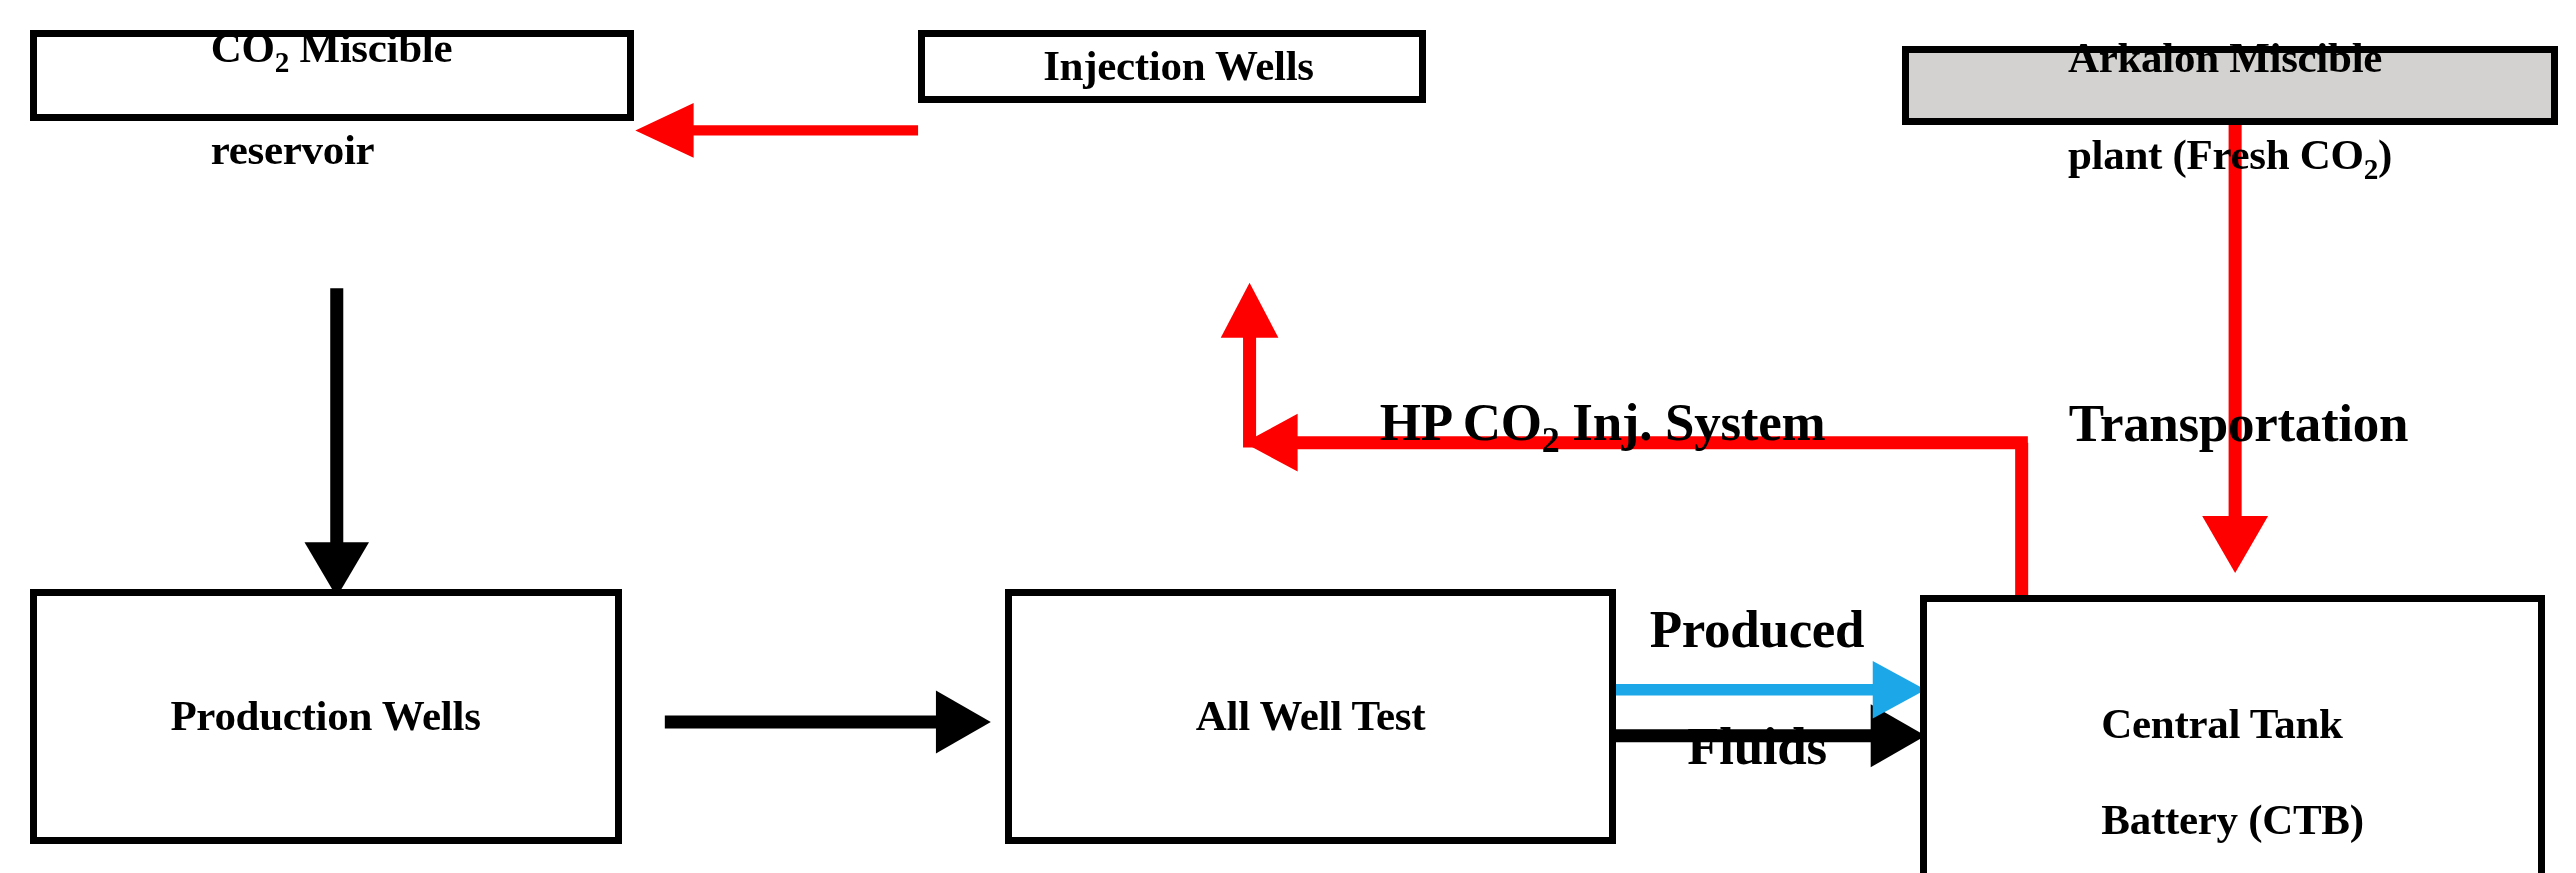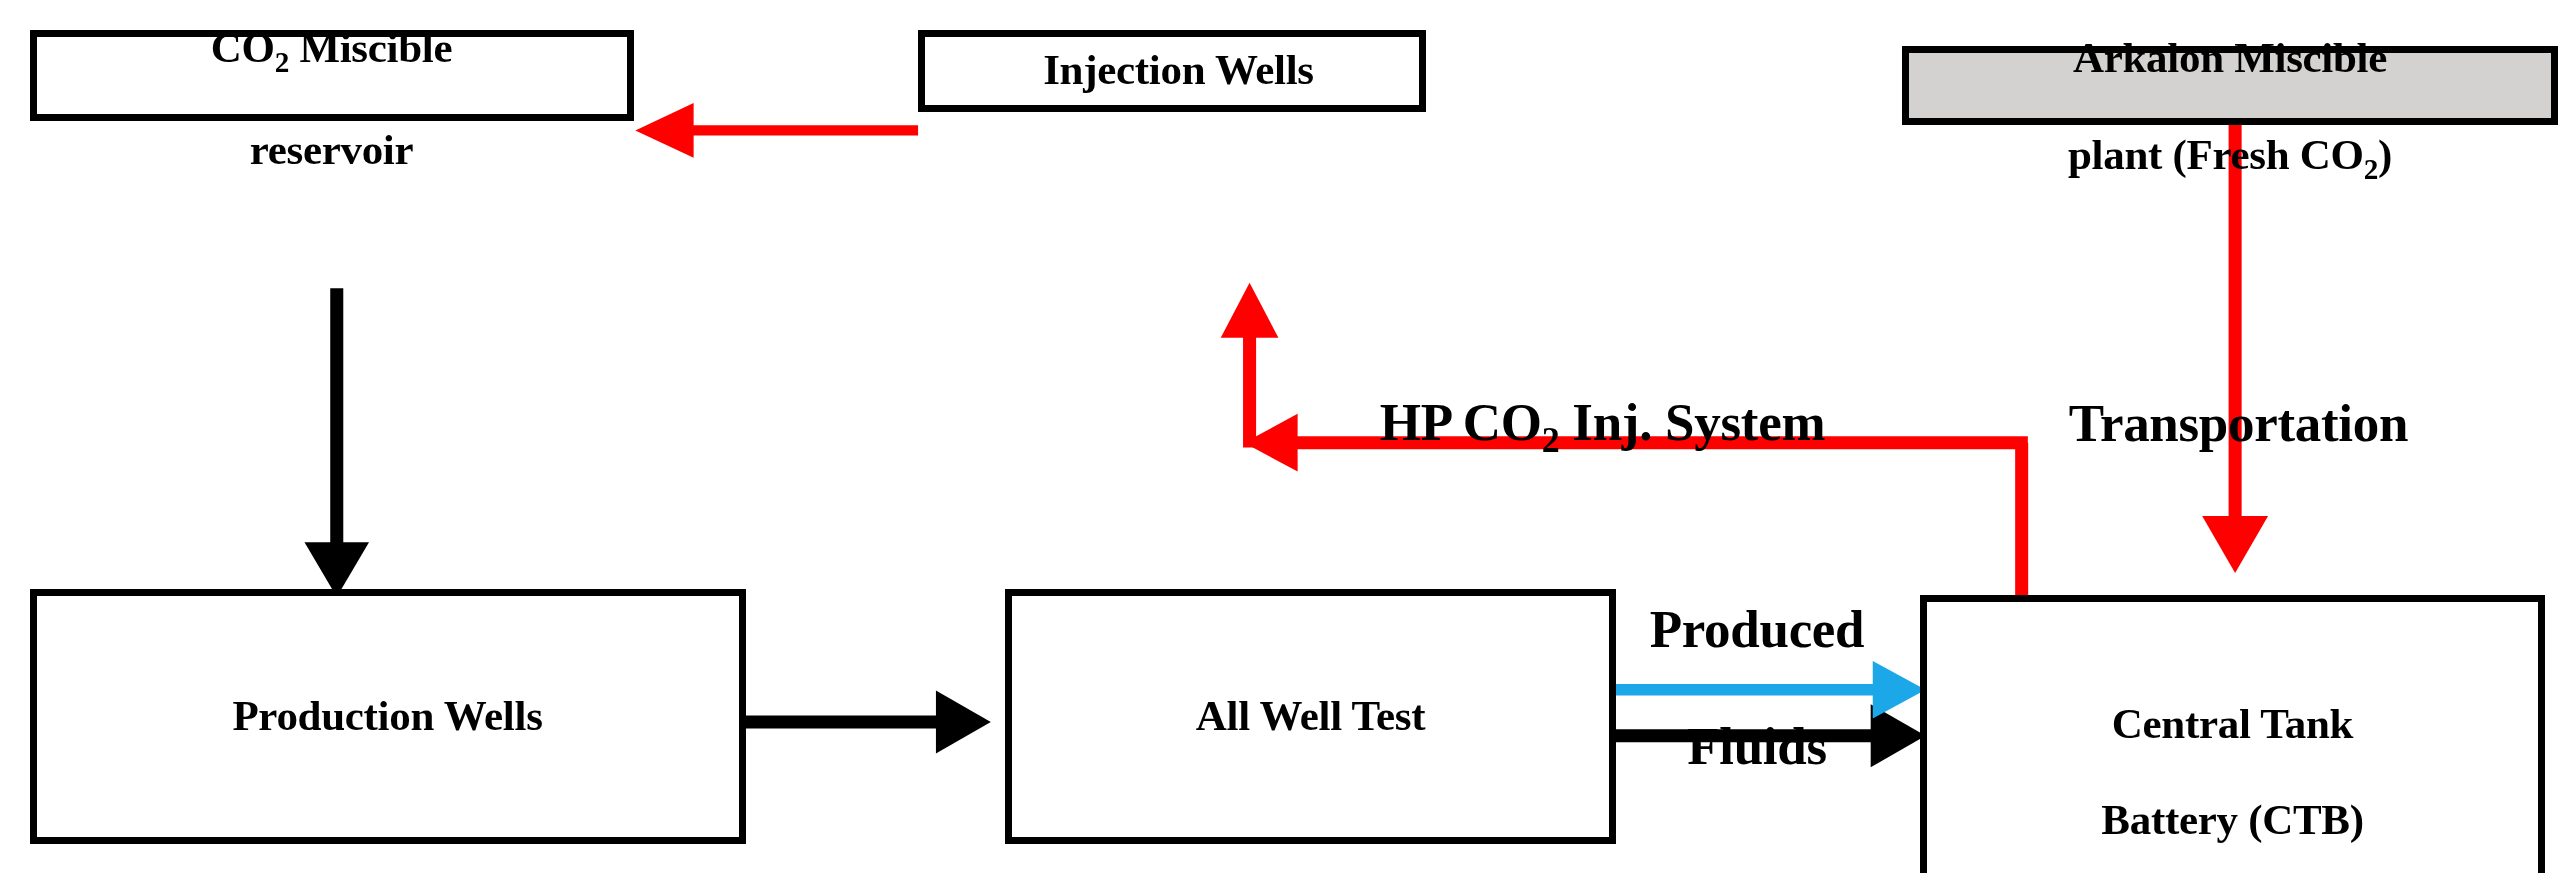--- a/index.html
+++ b/index.html
@@ -25,21 +25,21 @@
     height: 873px;
   }
   .node-box {
     position: absolute;
     box-sizing: border-box;
     border: 7.6px solid #000000;
     background: #ffffff;
     display: flex;
     align-items: center;
     justify-content: center;
-    text-align: center;
+    text-align: left;
   }
   .node-box.shaded {
     background: #d4d2d0;
   }
   .node-label {
     font-family: "Liberation Serif", "DejaVu Serif", serif;
     font-weight: bold;
     font-size: 43px;
     line-height: 1.12;
     color: #000000;
@@ -113,32 +113,32 @@
     </g>
   </svg>
 
   <div class="node-box" style="left:29.5px; top:29.5px; width:604px; height:91px;">
     <div class="node-label">
       <span>CO</span><span class="sub">2</span><span> Miscible</span><br>
       <span>reservoir</span>
     </div>
   </div>
 
-  <div class="node-box" style="left:918px; top:29.5px; width:508px; height:82px;padding-left:13px;">
+  <div class="node-box" style="left:918px; top:29.5px; width:508px; height:73px;padding-left:13px;">
     <div class="node-label">Injection Wells</div>
   </div>
 
   <div class="node-box shaded" style="left:1902px; top:46px; width:656px; height:79px;">
     <div class="node-label">
       <span>Arkalon Miscible</span><br>
       <span>plant (Fresh CO</span><span class="sub">2</span><span>)</span>
     </div>
   </div>
 
-  <div class="node-box" style="left:29.5px; top:589px; width:716px; height:255px;">
+  <div class="node-box" style="left:29.5px; top:589px; width:592px; height:255px;">
     <div class="node-label">Production Wells</div>
   </div>
 
   <div class="node-box" style="left:987px; top:589px; width:611px; height:255px;margin-left:18px;">
     <div class="node-label">All Well Test</div>
   </div>
 
   <div class="node-box" style="left:1920px; top:595px; width:625px; height:306px;">
     <div class="node-label">
       <span>Central Tank</span><br>

